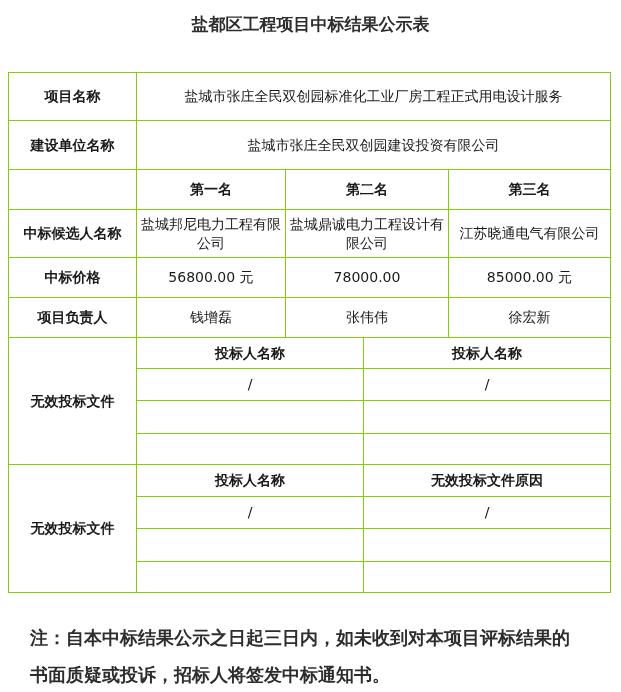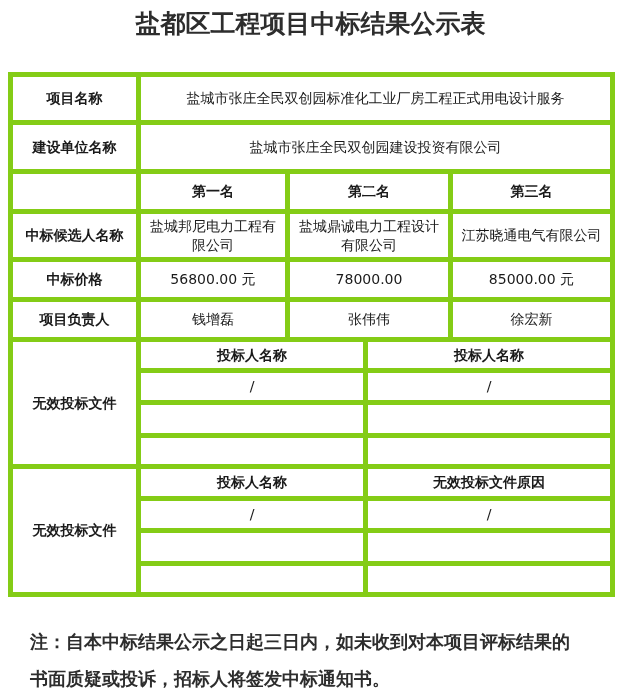--- a/index.html
+++ b/index.html
@@ -12,33 +12,33 @@
   .page {
     position: relative;
     width: 621px;
     height: 692px;
     background: #ffffff;
     overflow: hidden;
   }
   .doc-title {
     padding-top: 9px;
     text-align: center;
-    font-size: 25px;
+    font-size: 17px;
     line-height: 30px;
     font-weight: bold;
     color: #2d2d2d;
   }
   table.result-table {
     border-collapse: collapse;
     table-layout: fixed;
     width: 602px;
     margin: 33px 0 0 8px;
   }
   table.result-table td {
-    border: 5px solid #84cc16;
+    border: 1px solid #84cc16;
     text-align: center;
     vertical-align: middle;
     font-size: 14px;
     line-height: 19px;
     padding: 2px 4px;
     overflow: hidden;
     word-break: break-all;
   }
   td.label, td.hdr {
     font-weight: bold;

